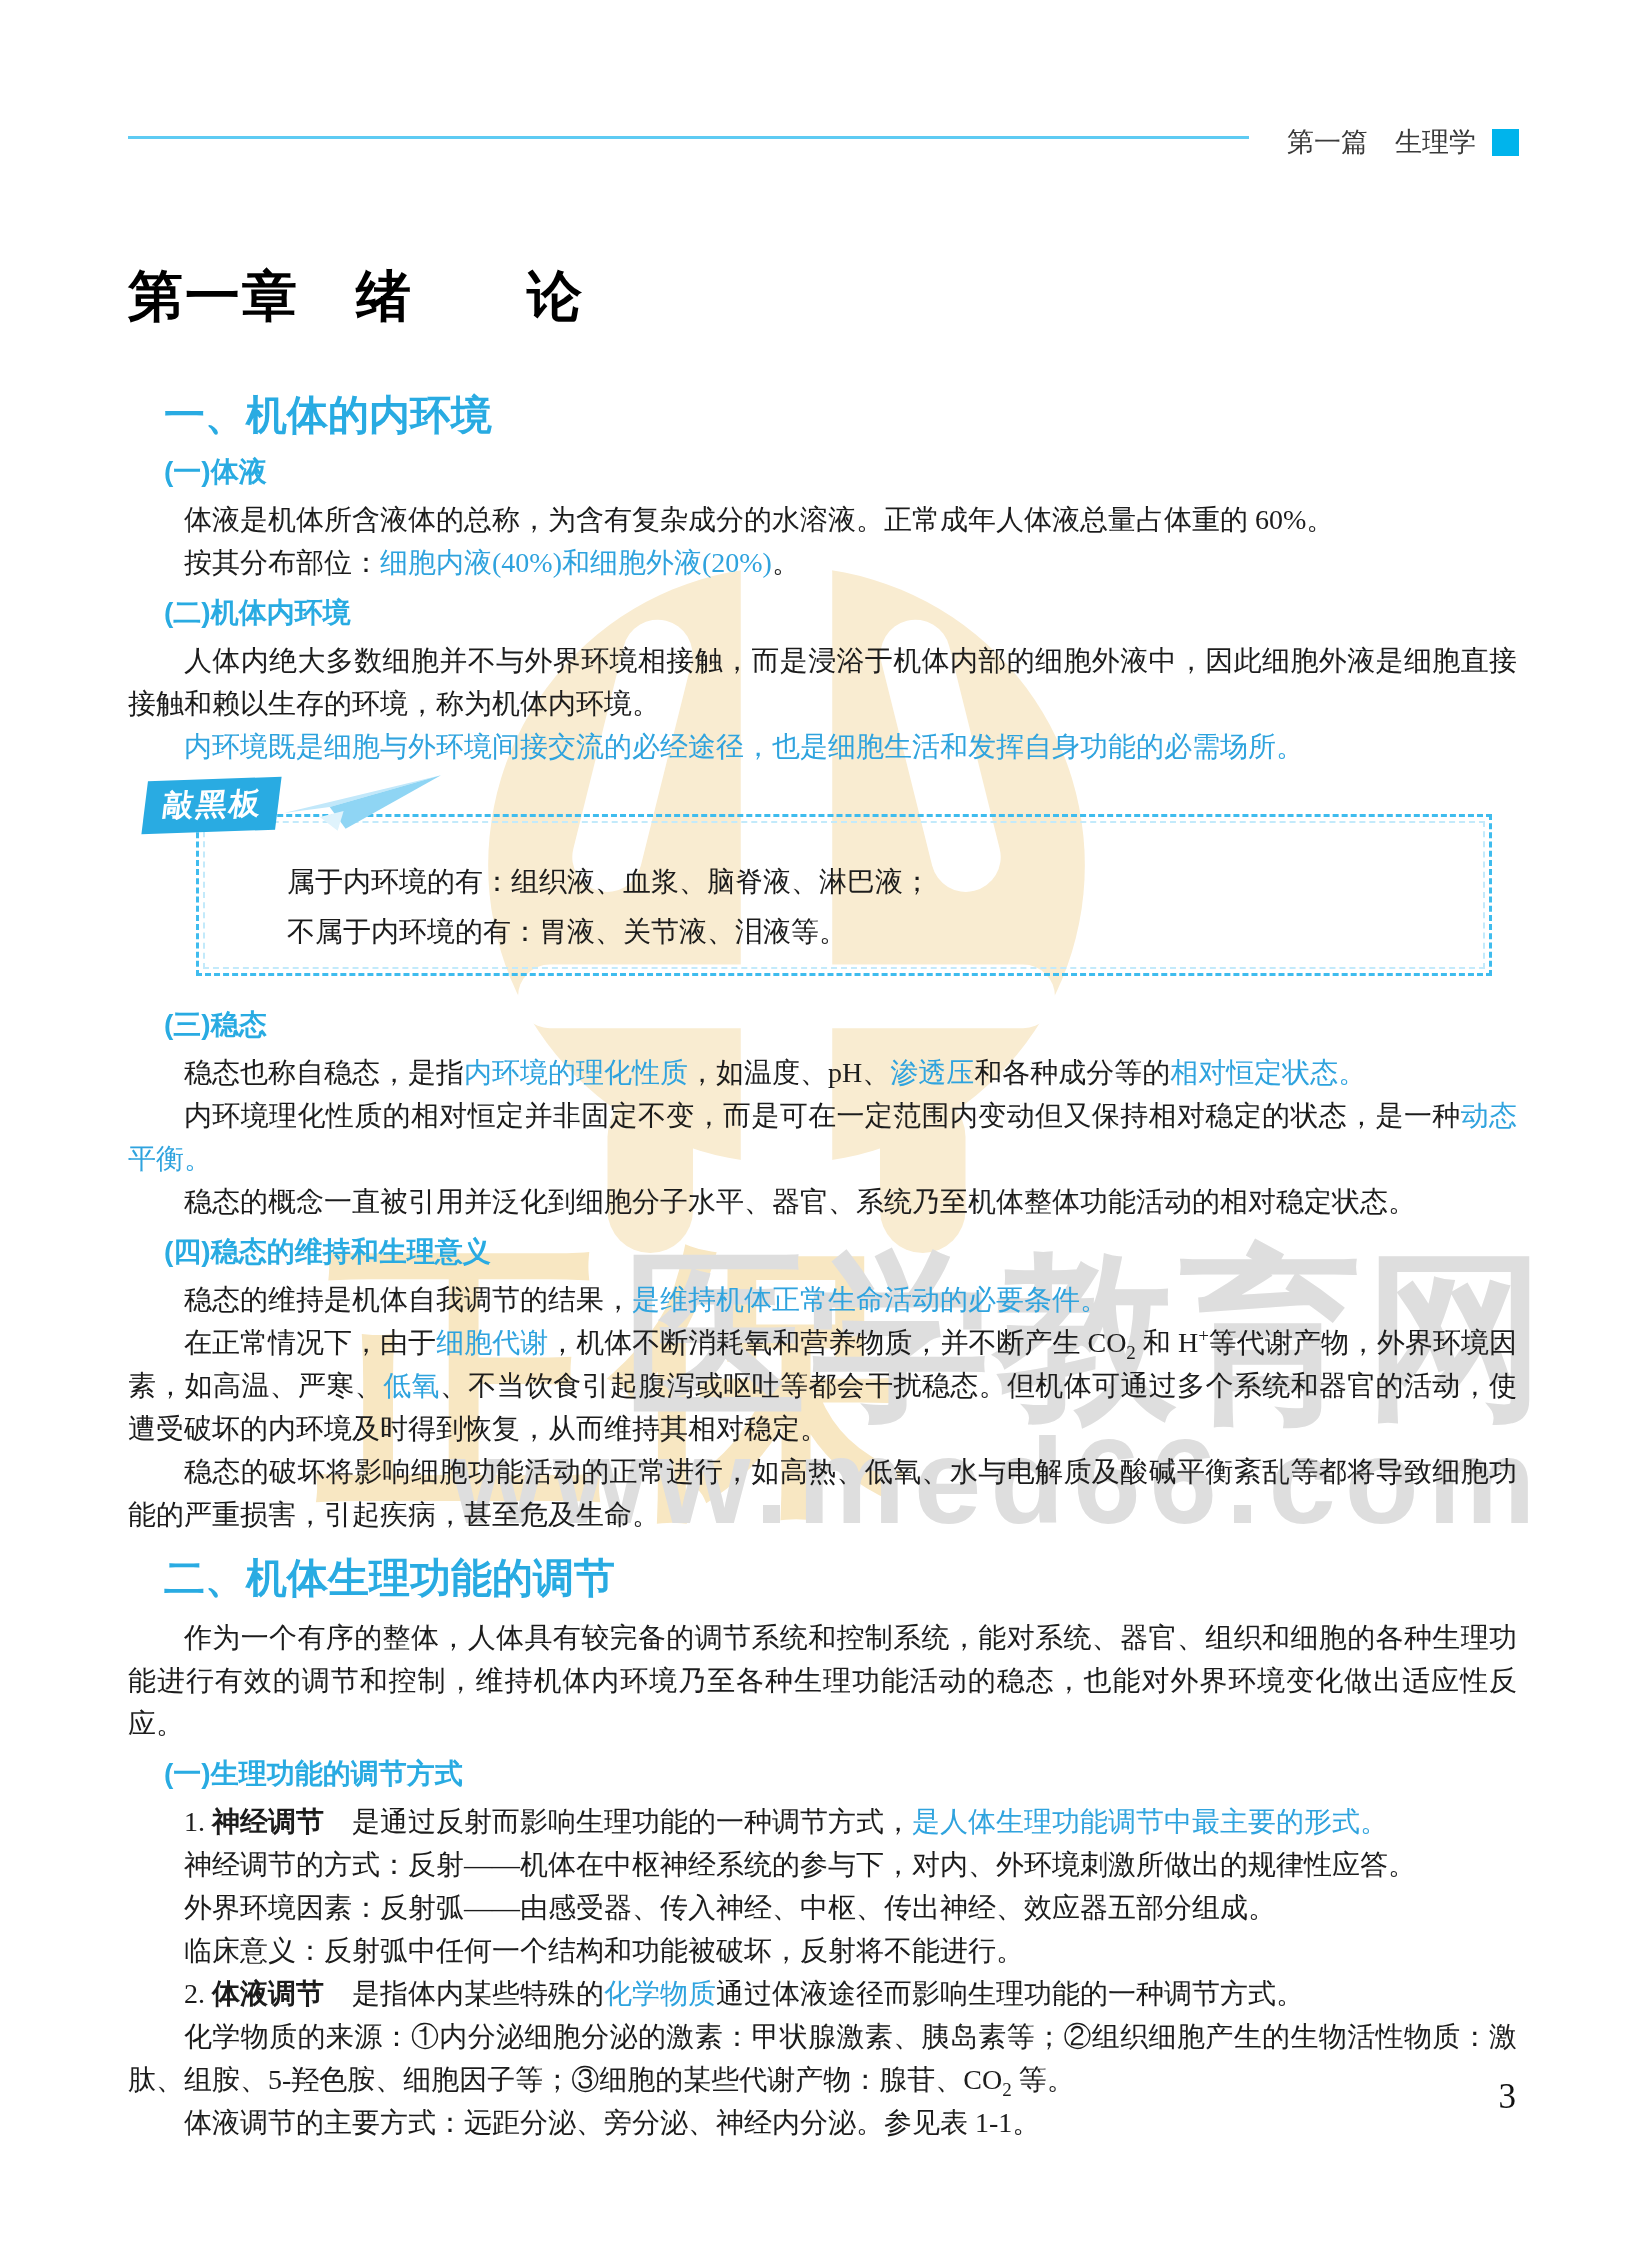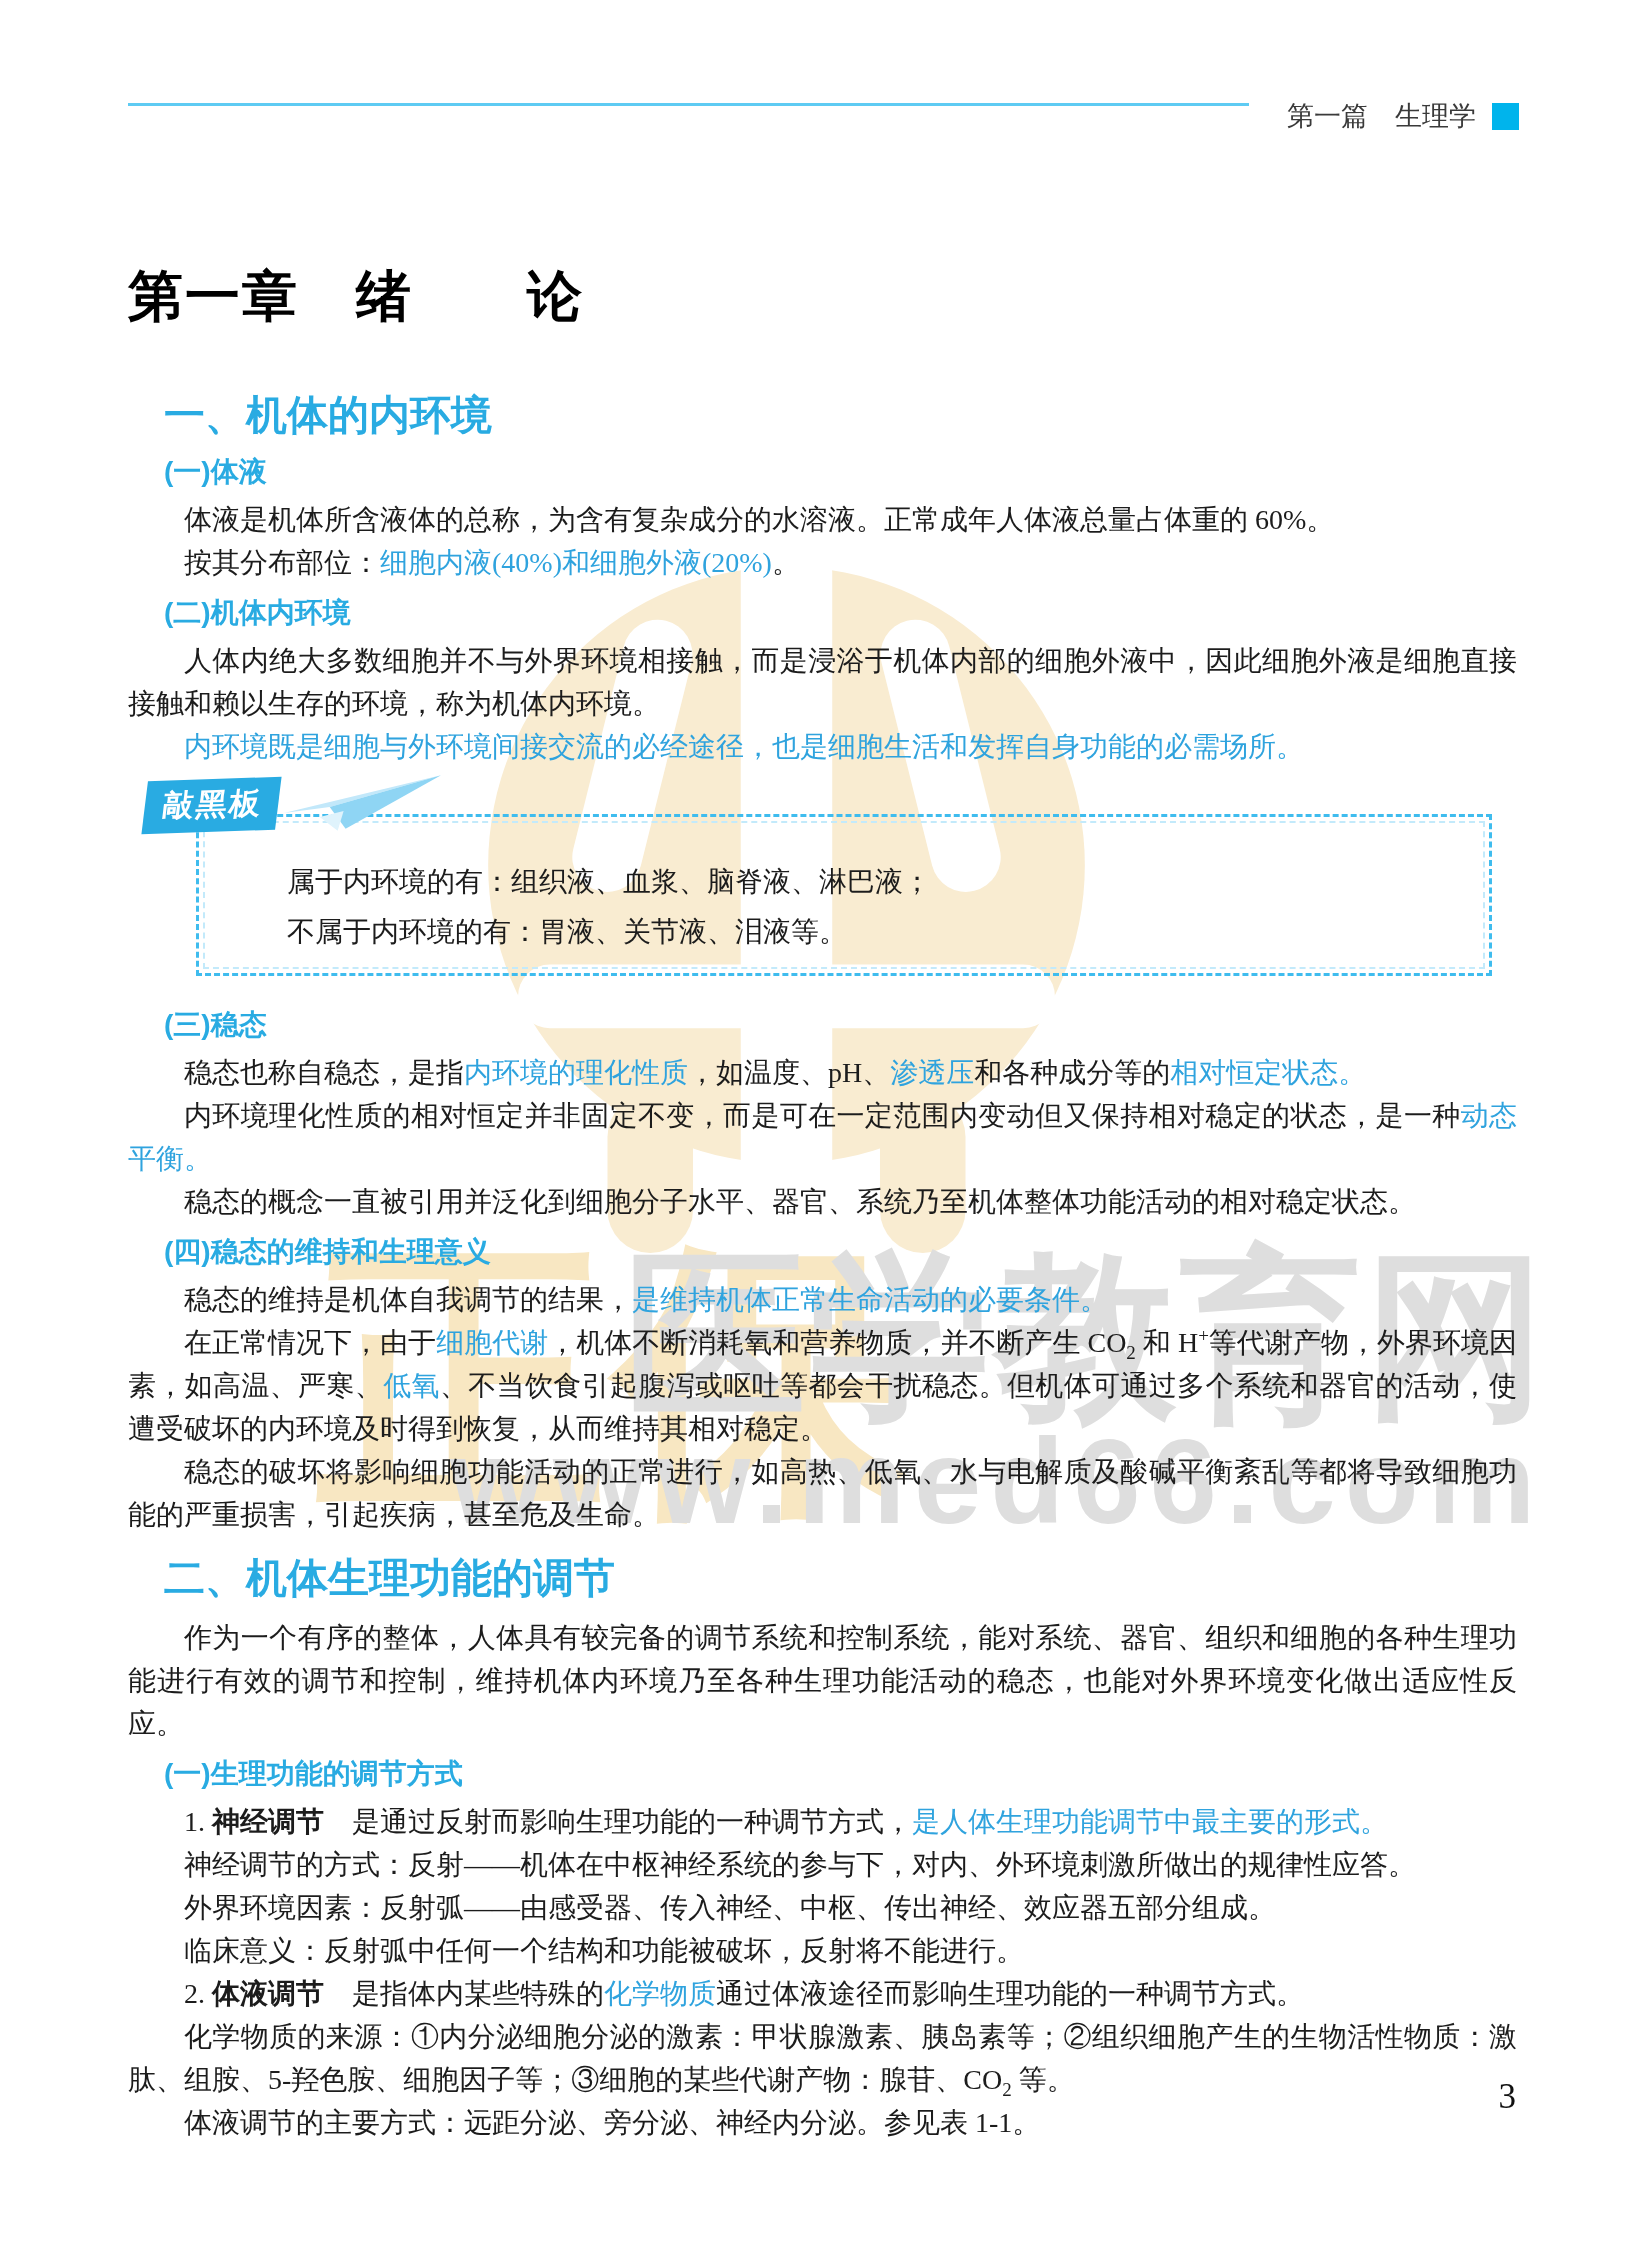--- a/index.html
+++ b/index.html
@@ -30,22 +30,22 @@
     font-family:"Liberation Sans","DejaVu Sans",sans-serif;font-weight:bold;
     color:var(--wm-gray);letter-spacing:4px;white-space:nowrap;
   }
   .wm-url{
     position:absolute;left:450px;top:1421px;font-size:121px;line-height:1;
     font-family:"Liberation Sans","DejaVu Sans",sans-serif;font-weight:bold;
     color:var(--wm-gray);letter-spacing:9px;white-space:nowrap;
   }
   
   .page-header{
-    position:absolute;z-index:2;left:128px;right:126px;top:103px;height:44px;
-    display:flex;align-items:flex-start;
+    position:absolute;z-index:2;left:128px;right:126px;top:120px;height:44px;
+    display:flex;align-items:center;
   }
   .header-rule{flex:1;height:0;border-bottom:3px solid var(--rule-blue);margin-bottom:9px;}
   .header-label{
     font-family:"Liberation Sans","DejaVu Sans",sans-serif;
     font-size:27px;color:#3a3a3a;margin-left:38px;white-space:nowrap;line-height:1;
     padding-bottom:0px;
   }
   .header-square{width:27px;height:27px;background:var(--square-blue);margin-left:16px;}
   
   .page-main{

